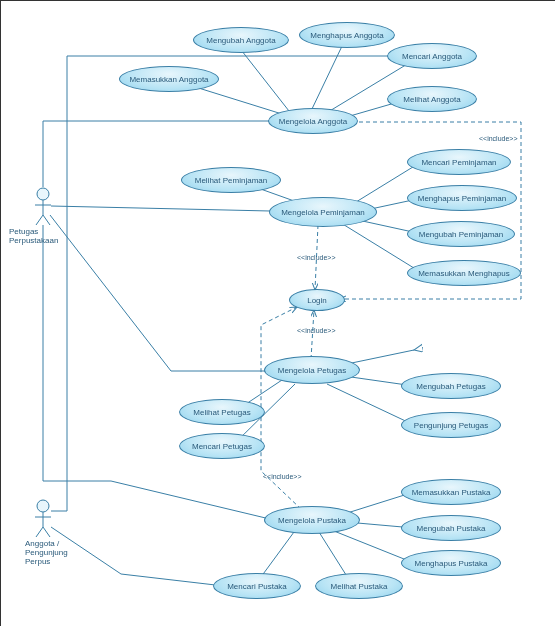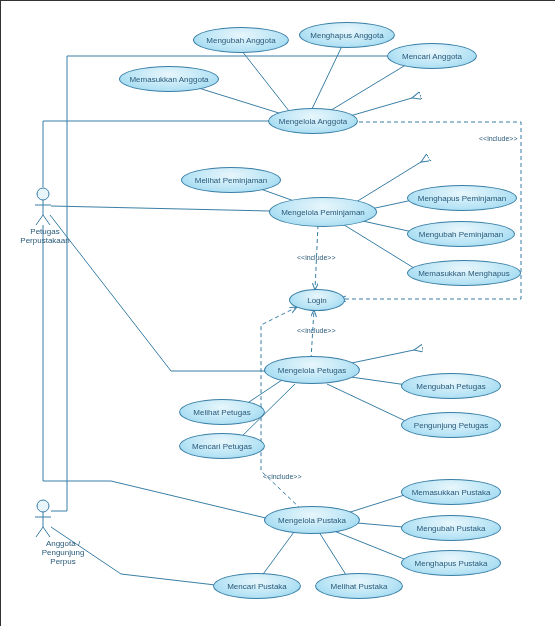--- a/index.html
+++ b/index.html
@@ -1,18 +1,18 @@
 <!DOCTYPE html>
 <html><head>
 <meta charset="utf-8">
 <style>
   body{margin:0;background:#fff;font-family:Arial,sans-serif;font-size:8px;color:#2a5a7a}
   .canvas{position:relative;width:555px;height:626px;border:1px solid #333}
   .uc{position:absolute;background:radial-gradient(ellipse at 50% 30%,#e8f6fc 0%,#b8e4f5 60%,#8fd1ed 100%);border:1px solid #3a7fa6;border-radius:50%;display:flex;align-items:center;justify-content:center;text-align:center;padding:2px 6px;box-sizing:border-box}
-  .actor-lbl{position:absolute;font-size:8px;color:#2a5a7a;text-align:center}
+  .actor-lbl{position:absolute;font-size:8px;color:#2a5a7a;}
   .rel-lbl{position:absolute;font-size:7px;color:#2a5a7a}
   svg{position:absolute;top:0;left:0}
 </style>
 </head>
 <body>
 
 <div class="canvas">
 
 <svg width="555" height="626">
   <defs>
@@ -81,29 +81,35 @@
     </div>
 <div class="uc" style="left:192px;top:26px;width:96px;height:26px">
       <span>Mengubah Anggota</span>
     </div>
 <div class="uc" style="left:298px;top:21px;width:96px;height:26px">
       <span>Menghapus Anggota</span>
     </div>
 <div class="uc" style="left:386px;top:42px;width:90px;height:26px">
       <span>Mencari Anggota</span>
     </div>
+<div class="uc" style="left:386px;top:85px;width:90px;height:26px">
+      <span>Melihat Anggota</span>
+    </div>
 <div class="uc" style="left:267px;top:107px;width:90px;height:26px">
       <span>Mengelola Anggota</span>
     </div>
 
 <div class="uc" style="left:180px;top:166px;width:100px;height:26px">
       <span>Melihat Peminjaman</span>
     </div>
 <div class="uc" style="left:268px;top:196px;width:108px;height:30px">
       <span>Mengelola Peminjaman</span>
+    </div>
+<div class="uc" style="left:406px;top:148px;width:104px;height:26px">
+      <span>Mencari Peminjaman</span>
     </div>
 <div class="uc" style="left:406px;top:184px;width:110px;height:26px">
       <span>Menghapus Peminjaman</span>
     </div>
 <div class="uc" style="left:406px;top:220px;width:108px;height:26px">
       <span>Mengubah Peminjaman</span>
     </div>
 <div class="uc" style="left:406px;top:259px;width:114px;height:26px">
       <span>Memasukkan Menghapus</span>
     </div>

